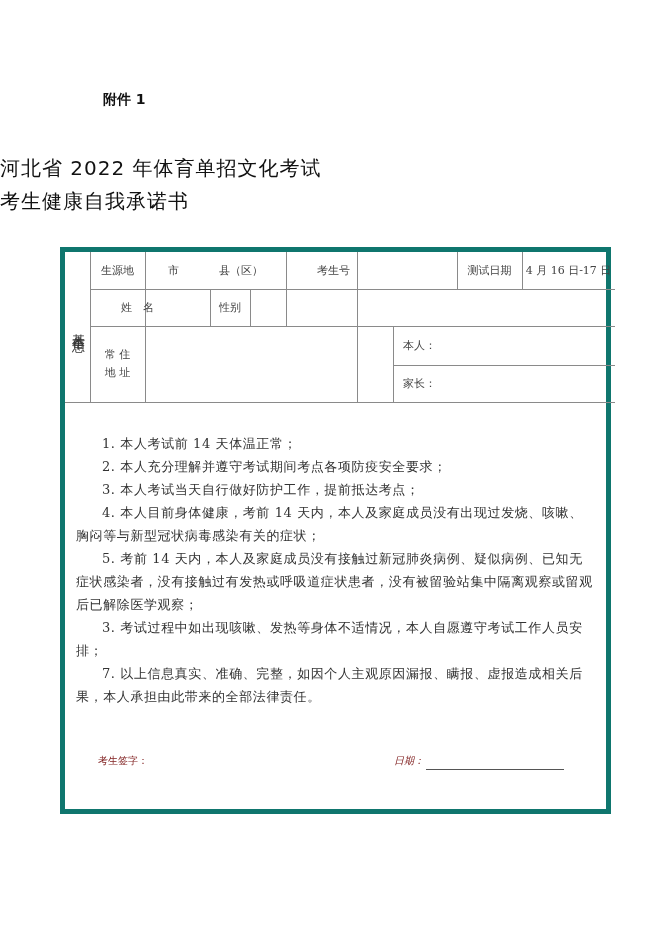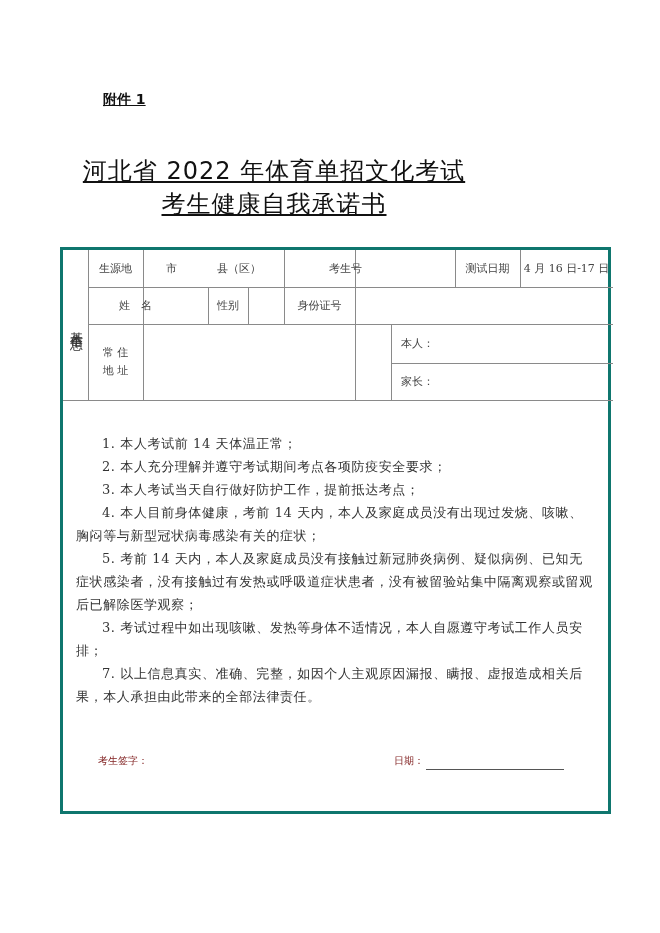--- a/index.html
+++ b/index.html
@@ -1,23 +1,23 @@
 <!DOCTYPE html>
 <html><head>
 <meta charset="utf-8">
 <style>
   html, body { margin:0; padding:0; background:#ffffff; }
   body { width:660px; height:933px; position:relative; overflow:hidden;
          font-family:"DejaVu Serif", serif; color:#222; }
-  .abs { position:absolute;text-decoration:underline; }
+  .abs { position:absolute; }
   .attach { left:103px; top:91px; font-family:"DejaVu Sans", sans-serif; font-weight:bold; font-size:14px; color:#111; }
-  .title { left:0; width:548px; text-align:center; font-family:"DejaVu Sans", sans-serif; font-size:24px; color:#111; letter-spacing:1px; }
+  .title { left:0; width:548px; text-align:left; font-family:"DejaVu Sans", sans-serif; font-size:20px; color:#111; letter-spacing:1px; }
   .t1 { top:155px; }
   .t2 { top:188px; }
-  .frame { left:60px; top:247px; width:551px; height:567px; border:3px solid #0f766e; box-sizing:border-box; }
+  .frame { left:60px; top:247px; width:551px; height:567px; border:5px solid #0f766e; box-sizing:border-box; }
   .line-h { position:absolute; height:1px; background:#8a8a8a; }
   .line-v { position:absolute; width:1px; background:#8a8a8a; }
   .cell { position:absolute; display:flex; align-items:center; justify-content:center; font-size:11px; color:#444; text-align:center; line-height:1.6; }
   .cell.left { justify-content:flex-start; padding-left:10px; box-sizing:border-box; }
   .vertical { writing-mode:vertical-rl; text-orientation:upright; font-size:13px; color:#333; letter-spacing:2px; }
   .body-text { position:absolute; left:76px; width:520px; font-size:13px; color:#333; line-height:23px; letter-spacing:0.6px; }
   .para { text-indent:26px; margin:0; }
   .sig { position:absolute; font-size:10px; color:#7f1d1d;text-align:center; }
   .underline { position:absolute; height:1px; background:#555; }
 </style>
@@ -47,30 +47,29 @@
 
   <div class="cell" style="left:0; top:0; width:25px; height:150px;">
     <span class="vertical">基本信息</span>
   </div>
 
   <div class="cell" style="left:25px; top:0; width:55px; height:37px;">生源地</div>
   <div class="cell" style="left:80px; top:0; width:141px; height:37px;">
     <span style="margin-right:40px;">市</span>
     <span>县（区）</span>
   </div>
-  <div class="cell" style="left:221px; top:0; width:71px; height:37px;padding-left:26px;">考生号</div>
+  <div class="cell" style="left:207px; top:0; width:71px; height:37px;padding-left:26px;">考生号</div>
   <div class="cell" style="left:292px; top:0; width:100px; height:37px;"></div>
   <div class="cell" style="left:392px; top:0; width:65px; height:37px;">测试日期</div>
   <div class="cell" style="left:457px; top:0; width:93px; height:37px;">4 月 16 日-17 日</div>
 
   <div class="cell" style="left:25px; top:37px; width:55px; height:37px; white-space:pre;padding-left:20px;">姓　名</div>
   <div class="cell" style="left:80px; top:37px; width:65px; height:37px;"></div>
   <div class="cell" style="left:145px; top:37px; width:40px; height:37px;">性别</div>
   <div class="cell" style="left:185px; top:37px; width:36px; height:37px;"></div>
-  <div class="cell" style="left:221px; top:37px; width:71px; height:37px;">身份证号</div>
   <div class="cell" style="left:292px; top:37px; width:258px; height:37px;"></div>
 
   <div class="cell" style="left:25px; top:74px; width:55px; height:76px; white-space:pre;">常 住
 地 址</div>
   <div class="cell" style="left:80px; top:74px; width:212px; height:76px;"></div>
   <div class="cell left" style="left:328px; top:113px; width:222px; height:37px;">
     <span>家长：</span>
   </div>
   <div class="cell left" style="left:328px; top:74px; width:222px; height:39px;">
     <span>本人：</span>
@@ -81,14 +80,14 @@
   <p class="para">1. 本人考试前 14 天体温正常；</p>
   <p class="para">2. 本人充分理解并遵守考试期间考点各项防疫安全要求；</p>
   <p class="para">3. 本人考试当天自行做好防护工作，提前抵达考点；</p>
   <p class="para">4. 本人目前身体健康，考前 14 天内，本人及家庭成员没有出现过发烧、咳嗽、胸闷等与新型冠状病毒感染有关的症状；</p>
   <p class="para">5. 考前 14 天内，本人及家庭成员没有接触过新冠肺炎病例、疑似病例、已知无症状感染者，没有接触过有发热或呼吸道症状患者，没有被留验站集中隔离观察或留观后已解除医学观察；</p>
   <p class="para">3. 考试过程中如出现咳嗽、发热等身体不适情况，本人自愿遵守考试工作人员安排；</p>
   <p class="para">7. 以上信息真实、准确、完整，如因个人主观原因漏报、瞒报、虚报造成相关后果，本人承担由此带来的全部法律责任。</p>
 </div>
 
 <div class="sig" style="left:98px; top:754px;">考生签字：</div>
-<div class="sig" style="left:394px; top:754px;">日期：</div>
+<div class="sig" style="left:394px; top:754px;font-style:italic;">日期：</div>
 <div class="underline" style="left:426px; top:769px; width:138px;"></div>
 
 </body></html>

